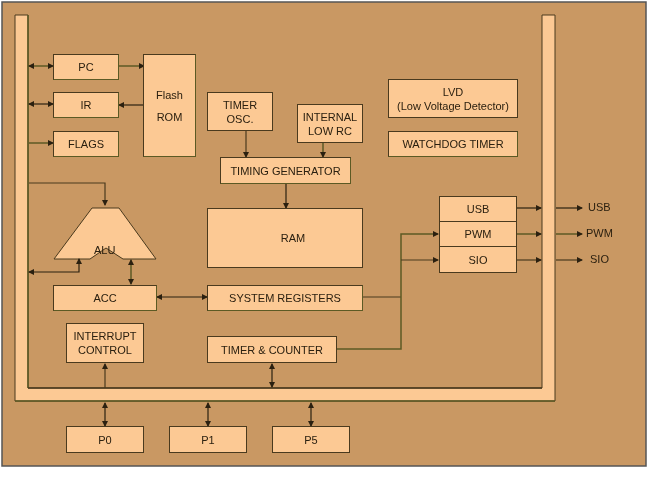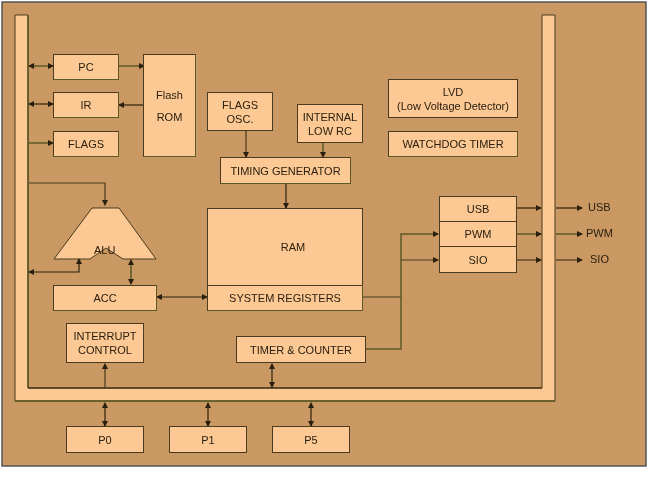--- a/index.html
+++ b/index.html
@@ -80,21 +80,21 @@
 </div>
 <div class="blk olive" style="left:53px;top:131px;width:66px;height:26px;">
   <span>FLAGS</span>
 </div>
 <div class="blk olive" style="left:143px;top:54px;width:53px;height:103px;flex-direction:column;">
   <span style="margin-bottom:8px;">Flash</span>
   <span>ROM</span>
 </div>
 
 <div class="blk" style="left:207px;top:92px;width:66px;height:39px;">
-  <span>FLAGS OSC.</span>
+  <span>TIMER OSC.</span>
 </div>
 <div class="blk" style="left:297px;top:104px;width:66px;height:39px;flex-direction:column;">
   <span>INTERNAL</span>
   <span>LOW RC</span>
 </div>
 <div class="blk olive" style="left:220px;top:157px;width:131px;height:27px;">
   <span>TIMING GENERATOR</span>
 </div>
 
 <div class="blk" style="left:388px;top:79px;width:130px;height:39px;flex-direction:column;">
@@ -104,21 +104,21 @@
 <div class="blk olive" style="left:388px;top:131px;width:130px;height:26px;">
   <span>WATCHDOG TIMER</span>
 </div>
 
 <span class="lbl" style="left:94px;top:244px;">ALU</span>
 
 <div class="blk olive" style="left:53px;top:285px;width:104px;height:26px;">
   <span>ACC</span>
 </div>
 
-<div class="blk" style="left:207px;top:208px;width:156px;height:78px;padding-left:16px;">
+<div class="blk" style="left:207px;top:208px;width:156px;height:60px;padding-left:16px;">
   <span>RAM</span>
 </div>
 <div class="blk olive" style="left:207px;top:285px;width:156px;height:26px;">
   <span>SYSTEM REGISTERS</span>
 </div>
 
 <div class="blk" style="left:439px;top:196px;width:78px;height:26px;">
   <span>USB</span>
 </div>
 <div class="blk" style="left:439px;top:221px;width:78px;height:26px;">
@@ -129,21 +129,21 @@
 </div>
 
 <span class="lbl" style="left:588px;top:201px;">USB</span>
 <span class="lbl" style="left:586px;top:227px;">PWM</span>
 <span class="lbl" style="left:590px;top:253px;">SIO</span>
 
 <div class="blk" style="left:66px;top:323px;width:78px;height:40px;flex-direction:column;">
   <span>INTERRUPT</span>
   <span>CONTROL</span>
 </div>
-<div class="blk" style="left:207px;top:336px;width:130px;height:27px;margin-left:29px;">
+<div class="blk" style="left:207px;top:336px;width:130px;height:27px;">
   <span>TIMER &amp; COUNTER</span>
 </div>
 
 <div class="blk" style="left:66px;top:426px;width:78px;height:27px;">
   <span>P0</span>
 </div>
 <div class="blk" style="left:169px;top:426px;width:78px;height:27px;">
   <span>P1</span>
 </div>
 <div class="blk" style="left:272px;top:426px;width:78px;height:27px;">

